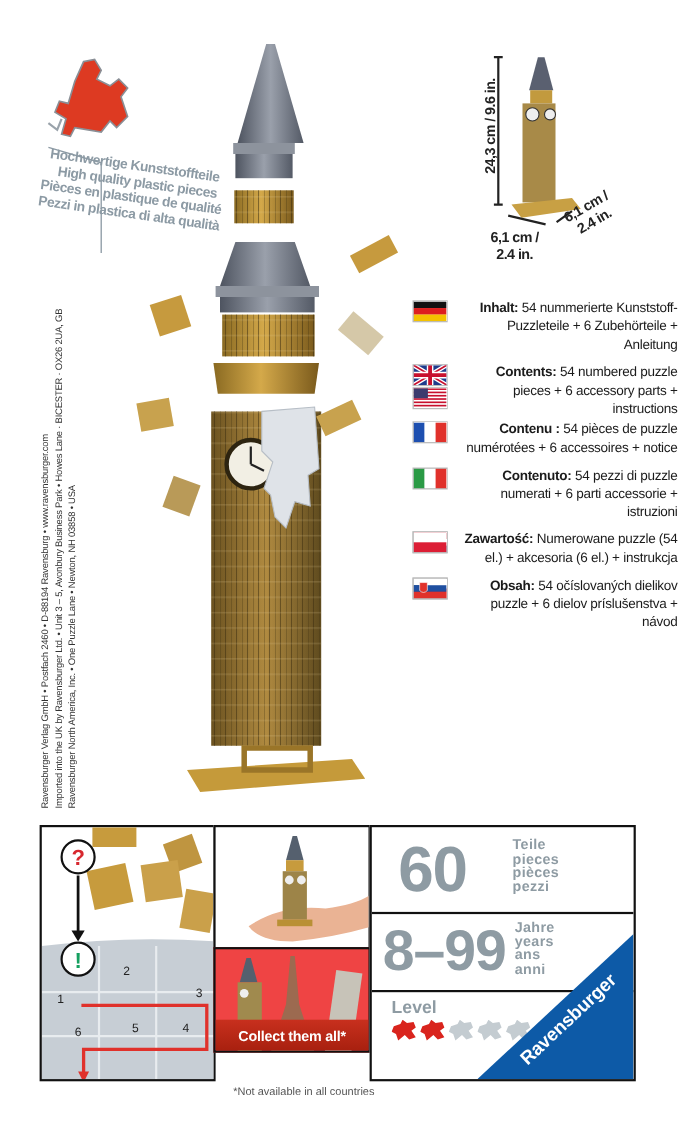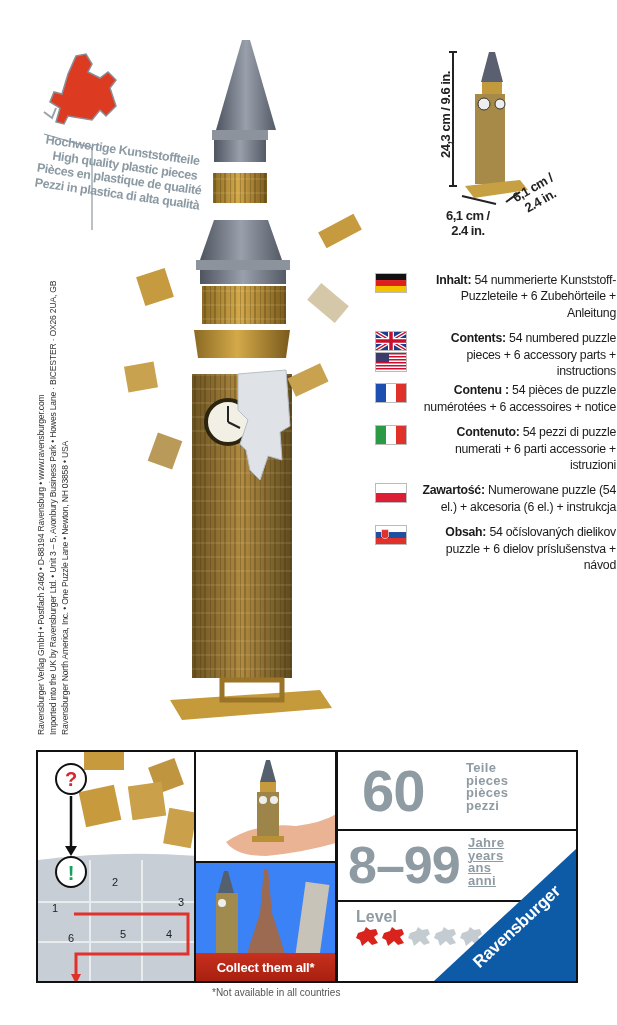--- a/index.html
+++ b/index.html
@@ -31,35 +31,35 @@
   .flag { position: absolute; left: 0; width: 30px; height: 18px; box-shadow: 0 0 0 1px #bbb; }
   .flag.f1 { top: 2px; }
   .flag.f2 { top: 23px; }
 
   
   .tower-art { position: absolute; left: 110px; top: 40px; width: 260px; height: 700px; }
 
   
   .howto { position: absolute; left: 36px; top: 750px; width: 160px; height: 233px; border: 2px solid #111; overflow: hidden; background: #fff; }
   .photo1 { position: absolute; left: 194px; top: 750px; width: 143px; height: 113px; border: 2px solid #111; overflow: hidden; background: #fff; }
-  .photo2 { position: absolute; left: 194px; top: 861px; width: 143px; height: 122px; border: 2px solid #111; overflow: hidden; background: #3b82f6; }
+  .photo2 { position: absolute; left: 194px; top: 861px; width: 143px; height: 96px; border: 2px solid #111; overflow: hidden; background: #ef4444; }
   .collect-btn { position: absolute; left: 0; bottom: 0; width: 100%; height: 28px; background: linear-gradient(#c8301e, #a8200f); color: #fff; font-weight: bold; font-size: 13px; display: flex; align-items: center; justify-content: center; font-family: "Liberation Sans Narrow", "Liberation Sans", sans-serif; letter-spacing: -0.2px; }
   .footnote { position: absolute; left: 212px; top: 987px; font-size: 10px; color: #555; }
 
   
   .info { position: absolute; left: 336px; top: 750px; width: 242px; height: 233px; border: 2px solid #111; overflow: hidden; background: #fff; }
   .info-row { position: absolute; left: 0; width: 100%; border-bottom: 2px solid #111; }
   .row-pieces { top: 0; height: 79px; }
   .row-age { top: 79px; height: 71px; }
   .big-num { position: absolute; color: #8e9ba3; font-weight: bold; font-size: 58px; letter-spacing: -1px; line-height: 1; }
   .row-pieces .big-num { left: 24px; top: 10px; }
   .row-age .big-num { left: 10px; top: 8px; font-size: 52px; }
   .langs { position: absolute; font-weight: bold; color: #8e9ba3; font-size: 13px; line-height: 12.5px; letter-spacing: 0.3px; }
   .row-pieces .langs { left: 128px; top: 10px; }
-  .row-age .langs { left: 130px; top: 6px; text-decoration: underline; }
+  .row-age .langs { left: 130px; top: 6px; }
   .level-label { position: absolute; left: 18px; top: 156px; color: #8e9ba3; font-weight: bold; font-size: 16px; }
   .level-stars { position: absolute; left: 18px; top: 175px; display: flex; gap: 2px; }
   .corner { position: absolute; right: 0; bottom: 0; width: 142px; height: 132px; }
   .corner-brand { position: absolute; right: -26px; bottom: 44px; width: 170px; color: #fff; font-weight: bold; font-size: 17px; transform: rotate(-43deg); text-align: center; letter-spacing: -0.2px; }
 </style>
 </head>
 <body>
 
 <div class="quality">
   <svg width="150" height="190" viewBox="0 0 150 190">

